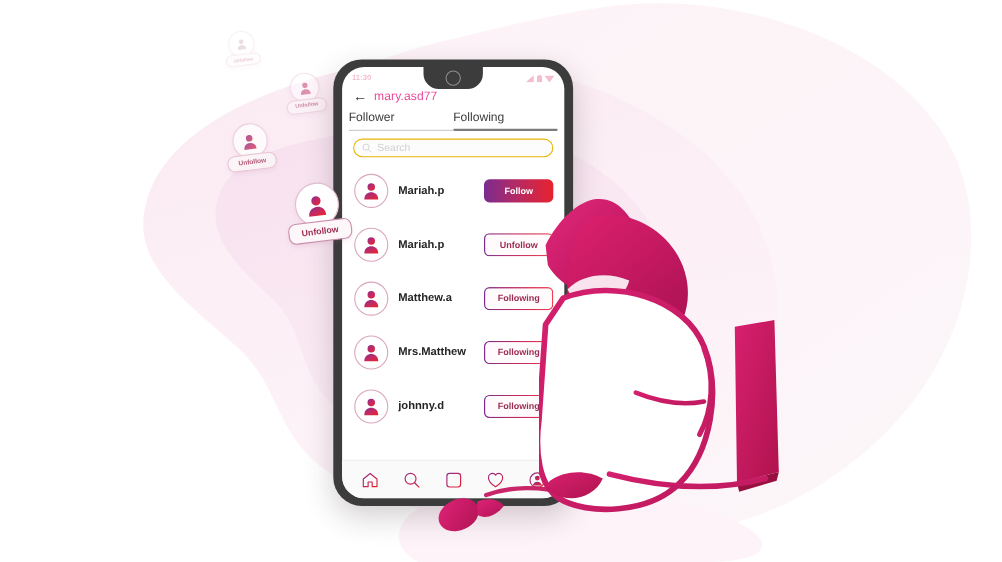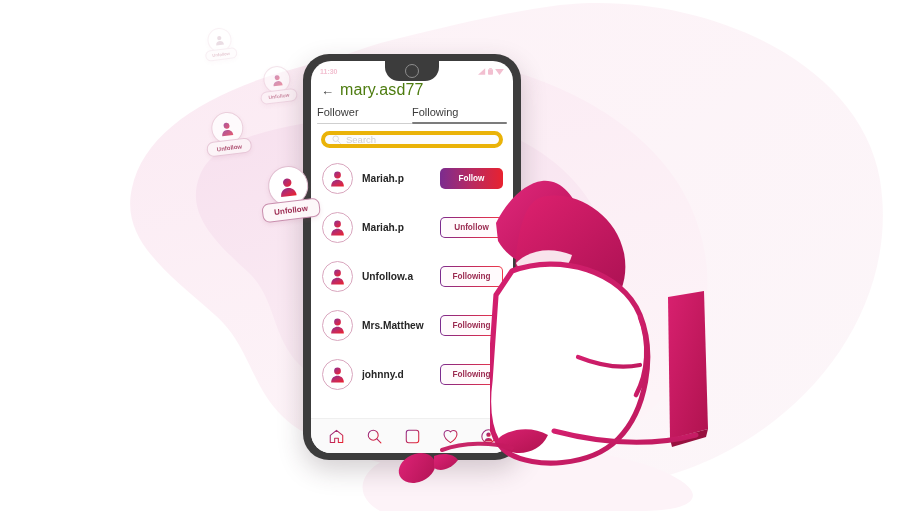--- a/index.html
+++ b/index.html
@@ -78,37 +78,37 @@
   }
   #status-icons{display:flex;align-items:center;gap:2px;}
   #status-icons svg{display:block;}
 
   
   #apphead{
     display:flex;align-items:center;gap:6px;
     padding:2px 10px 4px 10px;
   }
   #back-arrow{font-size:13px;color:#3c3c3c;line-height:1;}
-  #profile-name{font-size:16px;color:#4d7c0f;font-weight:400;letter-spacing:.1px;}
+  #profile-name{font-size:11px;color:#ec4899;font-weight:400;letter-spacing:.1px;}
 
   
   #tabs{display:flex;padding:0 6px;margin-top:3px;}
   .tab{
     flex:1;text-align:left;font-size:11px;color:#3b3b3b;
     padding-bottom:6px;position:relative;
   }
   .tab .bar{
     position:absolute;left:0;right:0;bottom:0;height:1.4px;background:#cfcfcf;border-radius:2px;
   }
   .tab.active .bar{height:2.1px;background:#7c7c7c;}
 
   
   #searchbar{
     margin:7px 10px 0 10px;height:17px;
-    border:4px solid #eab308;border-radius:9px;background:#fcfcfc;
+    border:1px solid #eab308;border-radius:9px;background:#fcfcfc;
     display:flex;align-items:center;gap:5px;padding:0 7px;
     box-sizing:border-box;
   }
   #search-placeholder{font-size:9.5px;color:#cfcfcf;}
 
   
   #userlist{margin-top:6px;}
   .urow{
     display:flex;align-items:center;
     height:49px;padding:0 10px 0 11px;box-sizing:border-box;
@@ -320,21 +320,21 @@
           <div class="ubtn outline">Unfollow</div>
         </div>
 
         <div class="urow">
           <div class="avatar">
             <svg width="19" height="19" viewBox="0 0 24 24">
               <circle cx="12" cy="7.6" r="4.3" fill="url(#av1)"></circle>
               <path d="M4 22 C4 16.2 8 13.6 12 13.6 C16 13.6 20 16.2 20 22 Z" fill="url(#av1)"></path>
             </svg>
           </div>
-          <div class="uname">Unfollow.a</div>
+          <div class="uname">Matthew.a</div>
           <div class="ubtn outline">Following</div>
         </div>
 
         <div class="urow">
           <div class="avatar">
             <svg width="19" height="19" viewBox="0 0 24 24">
               <circle cx="12" cy="7.6" r="4.3" fill="url(#av1)"></circle>
               <path d="M4 22 C4 16.2 8 13.6 12 13.6 C16 13.6 20 16.2 20 22 Z" fill="url(#av1)"></path>
             </svg>
           </div>

